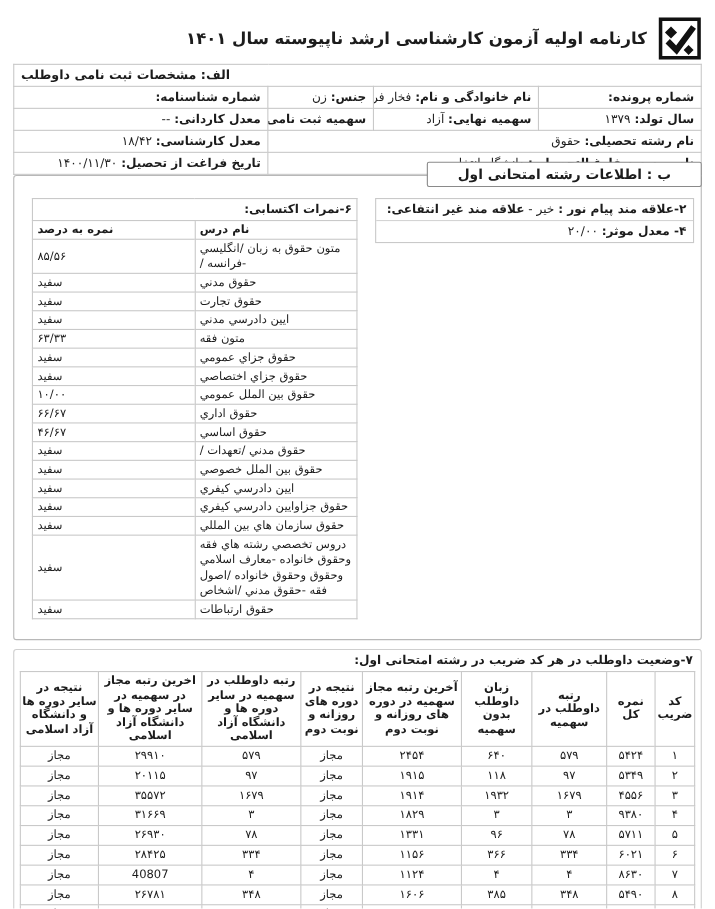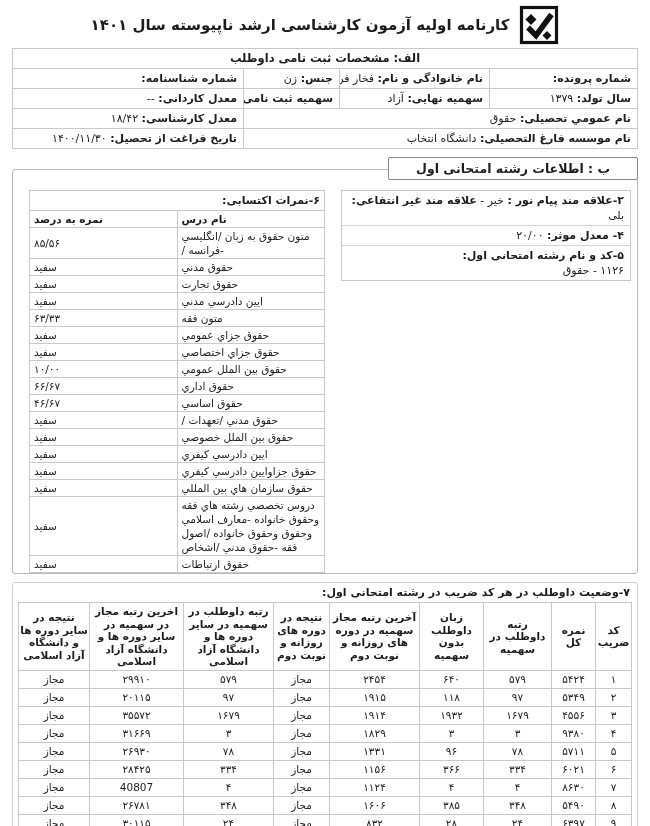--- a/index.html
+++ b/index.html
@@ -3,31 +3,31 @@
 <meta charset="utf-8">
 <style>
   html,body{margin:0;padding:0;background:#fff;}
   body{
     width:650px;height:826px;overflow:hidden;
     font-family:"DejaVu Sans", sans-serif;
     color:#1c1c1c;direction:rtl;
   }
   .page{padding:0 12px;}
   
-  .titlebar{display:flex;align-items:center;gap:10px;height:46px;padding-top:2px;justify-content:center;}
+  .titlebar{display:flex;align-items:center;gap:10px;height:46px;padding-top:12px;}
   .logo{width:40px;height:40px;flex:0 0 auto;}
   .doc-title{font-size:15px;font-weight:bold;margin:0;}
   
   table{border-collapse:collapse;}
   .alpha-table{width:100%;font-size:11px;table-layout:fixed;}
   .alpha-table td{border:1px solid #c9c9c9;padding:1px 6px;height:17px;line-height:15px;overflow:hidden;white-space:nowrap;}
-  .alpha-table .alpha-title-row td{text-align:center;font-weight:bold;font-size:11.5px;}
+  .alpha-table .alpha-title-row td{text-align:left;font-weight:bold;font-size:11.5px;}
   .lbl{font-weight:bold;}
   
-  .bset{position:relative;border:1px solid #b8b8b8;border-radius:3px;margin-top:20px;padding:14px 6px 0;}
+  .bset{position:relative;border:1px solid #b8b8b8;border-radius:3px;padding:14px 6px 18px;}
   .bset-legend{
     position:absolute;top:-13px;right:-1px;background:#fff;border:1.5px solid #8a8a8a;border-radius:2px;
     padding:3px 14px;font-weight:bold;font-size:12.5px;min-width:250px;text-align:center;box-sizing:border-box;
   }
   .columns{display:flex;gap:16px;align-items:flex-start;margin-top:6px;}
   
   .info-box{width:288px;flex:0 0 auto;border:1px solid #c9c9c9;font-size:11px;}
   .info-item{border-bottom:1px solid #d4d4d4;padding:2px 6px;line-height:15px;}
   .info-item:last-child{border-bottom:none;}
   .check{font-size:11px;}
@@ -79,48 +79,43 @@
         <td><span class="lbl">جنس:</span> <span>زن</span></td>
         <td><span class="lbl">شماره شناسنامه:</span> <span></span></td>
       </tr>
       <tr>
         <td><span class="lbl">سال تولد:</span> <span>۱۳۷۹</span></td>
         <td><span class="lbl">سهمیه نهایی:</span> <span>آزاد</span></td>
         <td><span class="lbl">سهمیه ثبت نامی:</span> </td>
         <td><span class="lbl">معدل کاردانی:</span> <span>--</span></td>
       </tr>
       <tr>
-        <td colspan="3"><span class="lbl">نام عمومي تحصیلی:</span> <span>حقوق</span></td>
+        <td colspan="3"><span class="lbl">نام رشته تحصیلی:</span> <span>حقوق</span></td>
         <td><span class="lbl">معدل کارشناسی:</span> <span>۱۸/۴۲</span></td>
       </tr>
       <tr>
         <td colspan="3"><span class="lbl">نام موسسه فارغ التحصیلی:</span> <span>دانشگاه انتخاب</span></td>
         <td><span class="lbl">تاریخ فراغت از تحصیل:</span> <span>۱۴۰۰/۱۱/۳۰</span></td>
       </tr>
     </tbody>
   </table>
 
   <div class="bset">
     <div class="bset-legend">ب : اطلاعات رشته امتحانی اول</div>
 
     <div class="columns">
 
       <div class="info-box">
         <div class="info-item">
           <span class="lbl">۲-علاقه مند پیام نور :</span>
           <span>خیر</span><span> - </span><span class="lbl">علاقه مند غیر انتفاعی:</span>
-          <span style="display:block">بلی</span>
         </div>
         <div class="info-item">
           <span class="lbl">۴- معدل موثر:</span>
           <span>۲۰/۰۰</span>
-        </div>
-        <div class="info-item">
-          <span class="lbl" style="display:block">۵-کد و نام رشته امتحانی اول:</span>
-          <span>۱۱۲۶ - حقوق</span>
         </div>
       </div>
 
       <table class="scores-table">
         <tbody>
           <tr class="scores-title">
             <td colspan="2">۶-نمرات اکتسابی:</td>
           </tr>
           <tr>
             <th>نام درس</th>

